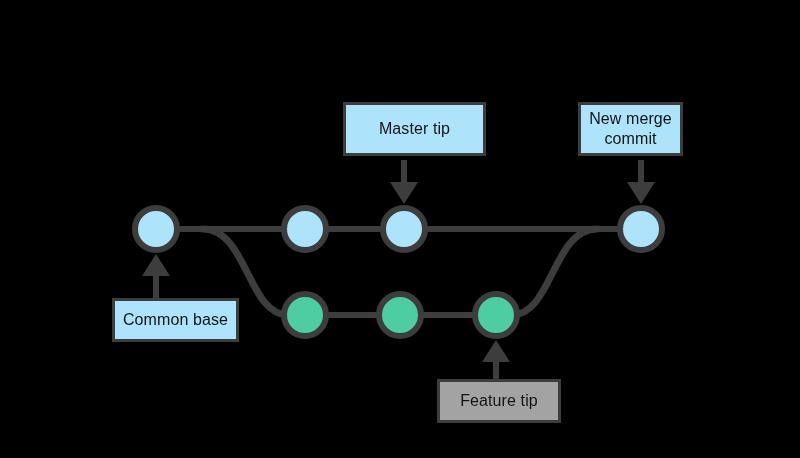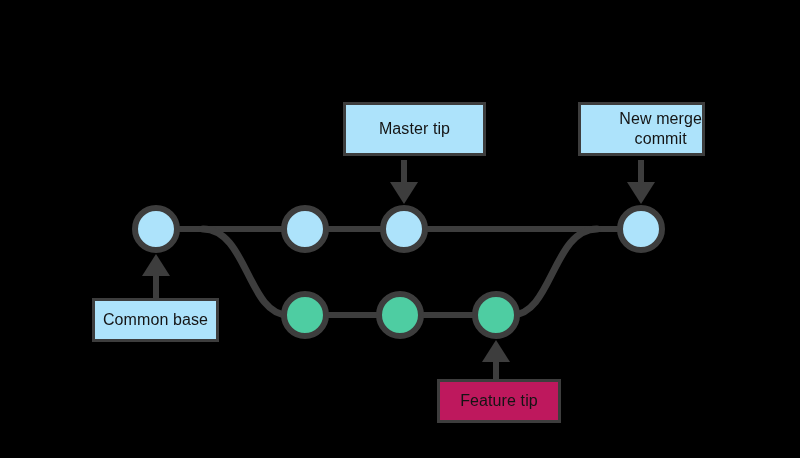--- a/index.html
+++ b/index.html
@@ -44,23 +44,22 @@
   }
   #box-master-tip {
     left: 343px;
     top: 102px;
     width: 143px;
     height: 54px;
   }
   #box-new-merge-commit {
     left: 578px;
     top: 102px;
-    width: 127px;
+    width: 105px;
     height: 54px;
-    justify-content: flex-end;
   }
   #box-feature-tip {
     left: 437px;
     top: 379px;
     width: 124px;
     height: 44px;
   }
 </style>
 </head>
 <body>
@@ -104,30 +103,30 @@
       <polygon points="641,204 627,182 655,182" fill="#3d3d3d"></polygon>
     </g>
 
     <g>
       <line x1="496" y1="379" x2="496" y2="354" stroke="#3d3d3d" stroke-width="6"></line>
       <polygon points="496,340 482,362 510,362" fill="#3d3d3d"></polygon>
     </g>
 
   </svg>
 
-  <div class="label-box" id="box-common-base" style="background:#ade3fb;">
+  <div class="label-box" id="box-common-base" style="background:#ade3fb;margin-left:20px;">
     <span>Common base</span>
   </div>
 
   <div class="label-box" id="box-master-tip" style="background:#ade3fb;">
     <span>Master tip</span>
   </div>
 
   <div class="label-box" id="box-new-merge-commit" style="background:#ade3fb;">
     <span>New merge
 commit</span>
   </div>
 
-  <div class="label-box" id="box-feature-tip" style="background:#be185d;">
+  <div class="label-box" id="box-feature-tip" style="background:#a3a3a3;">
     <span>Feature tip</span>
   </div>
 
 </div>
 
 </body></html>

